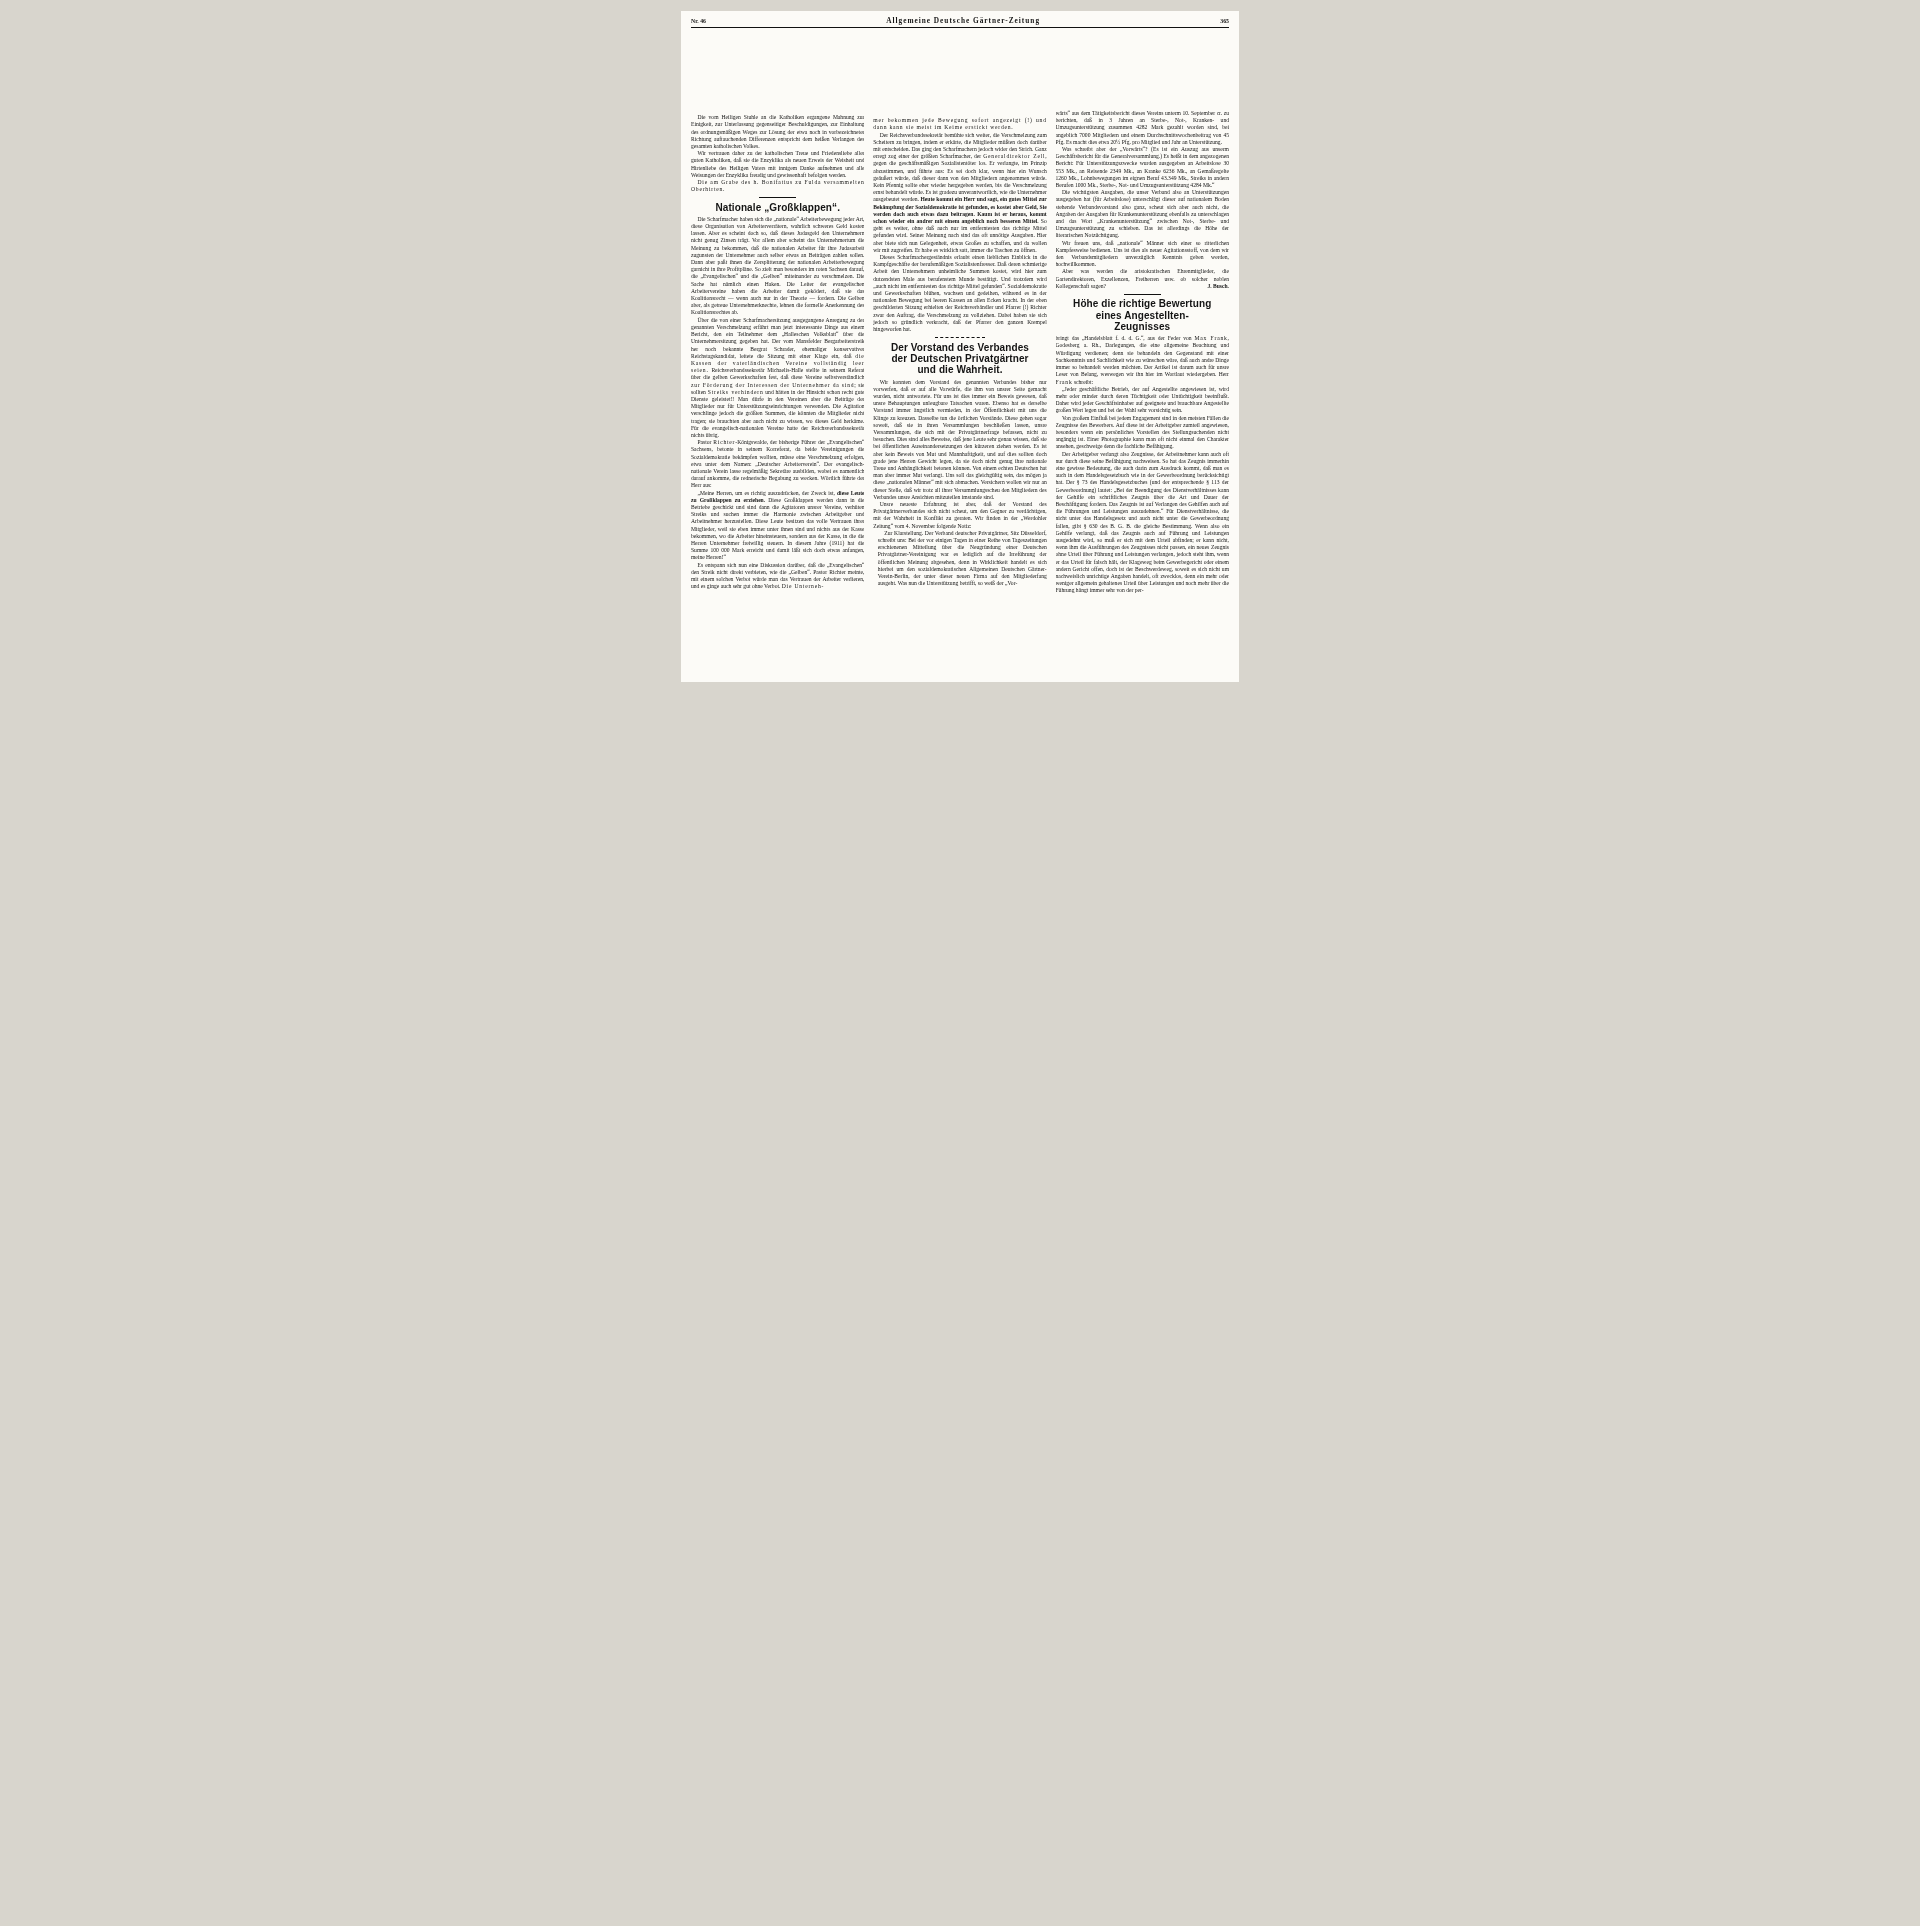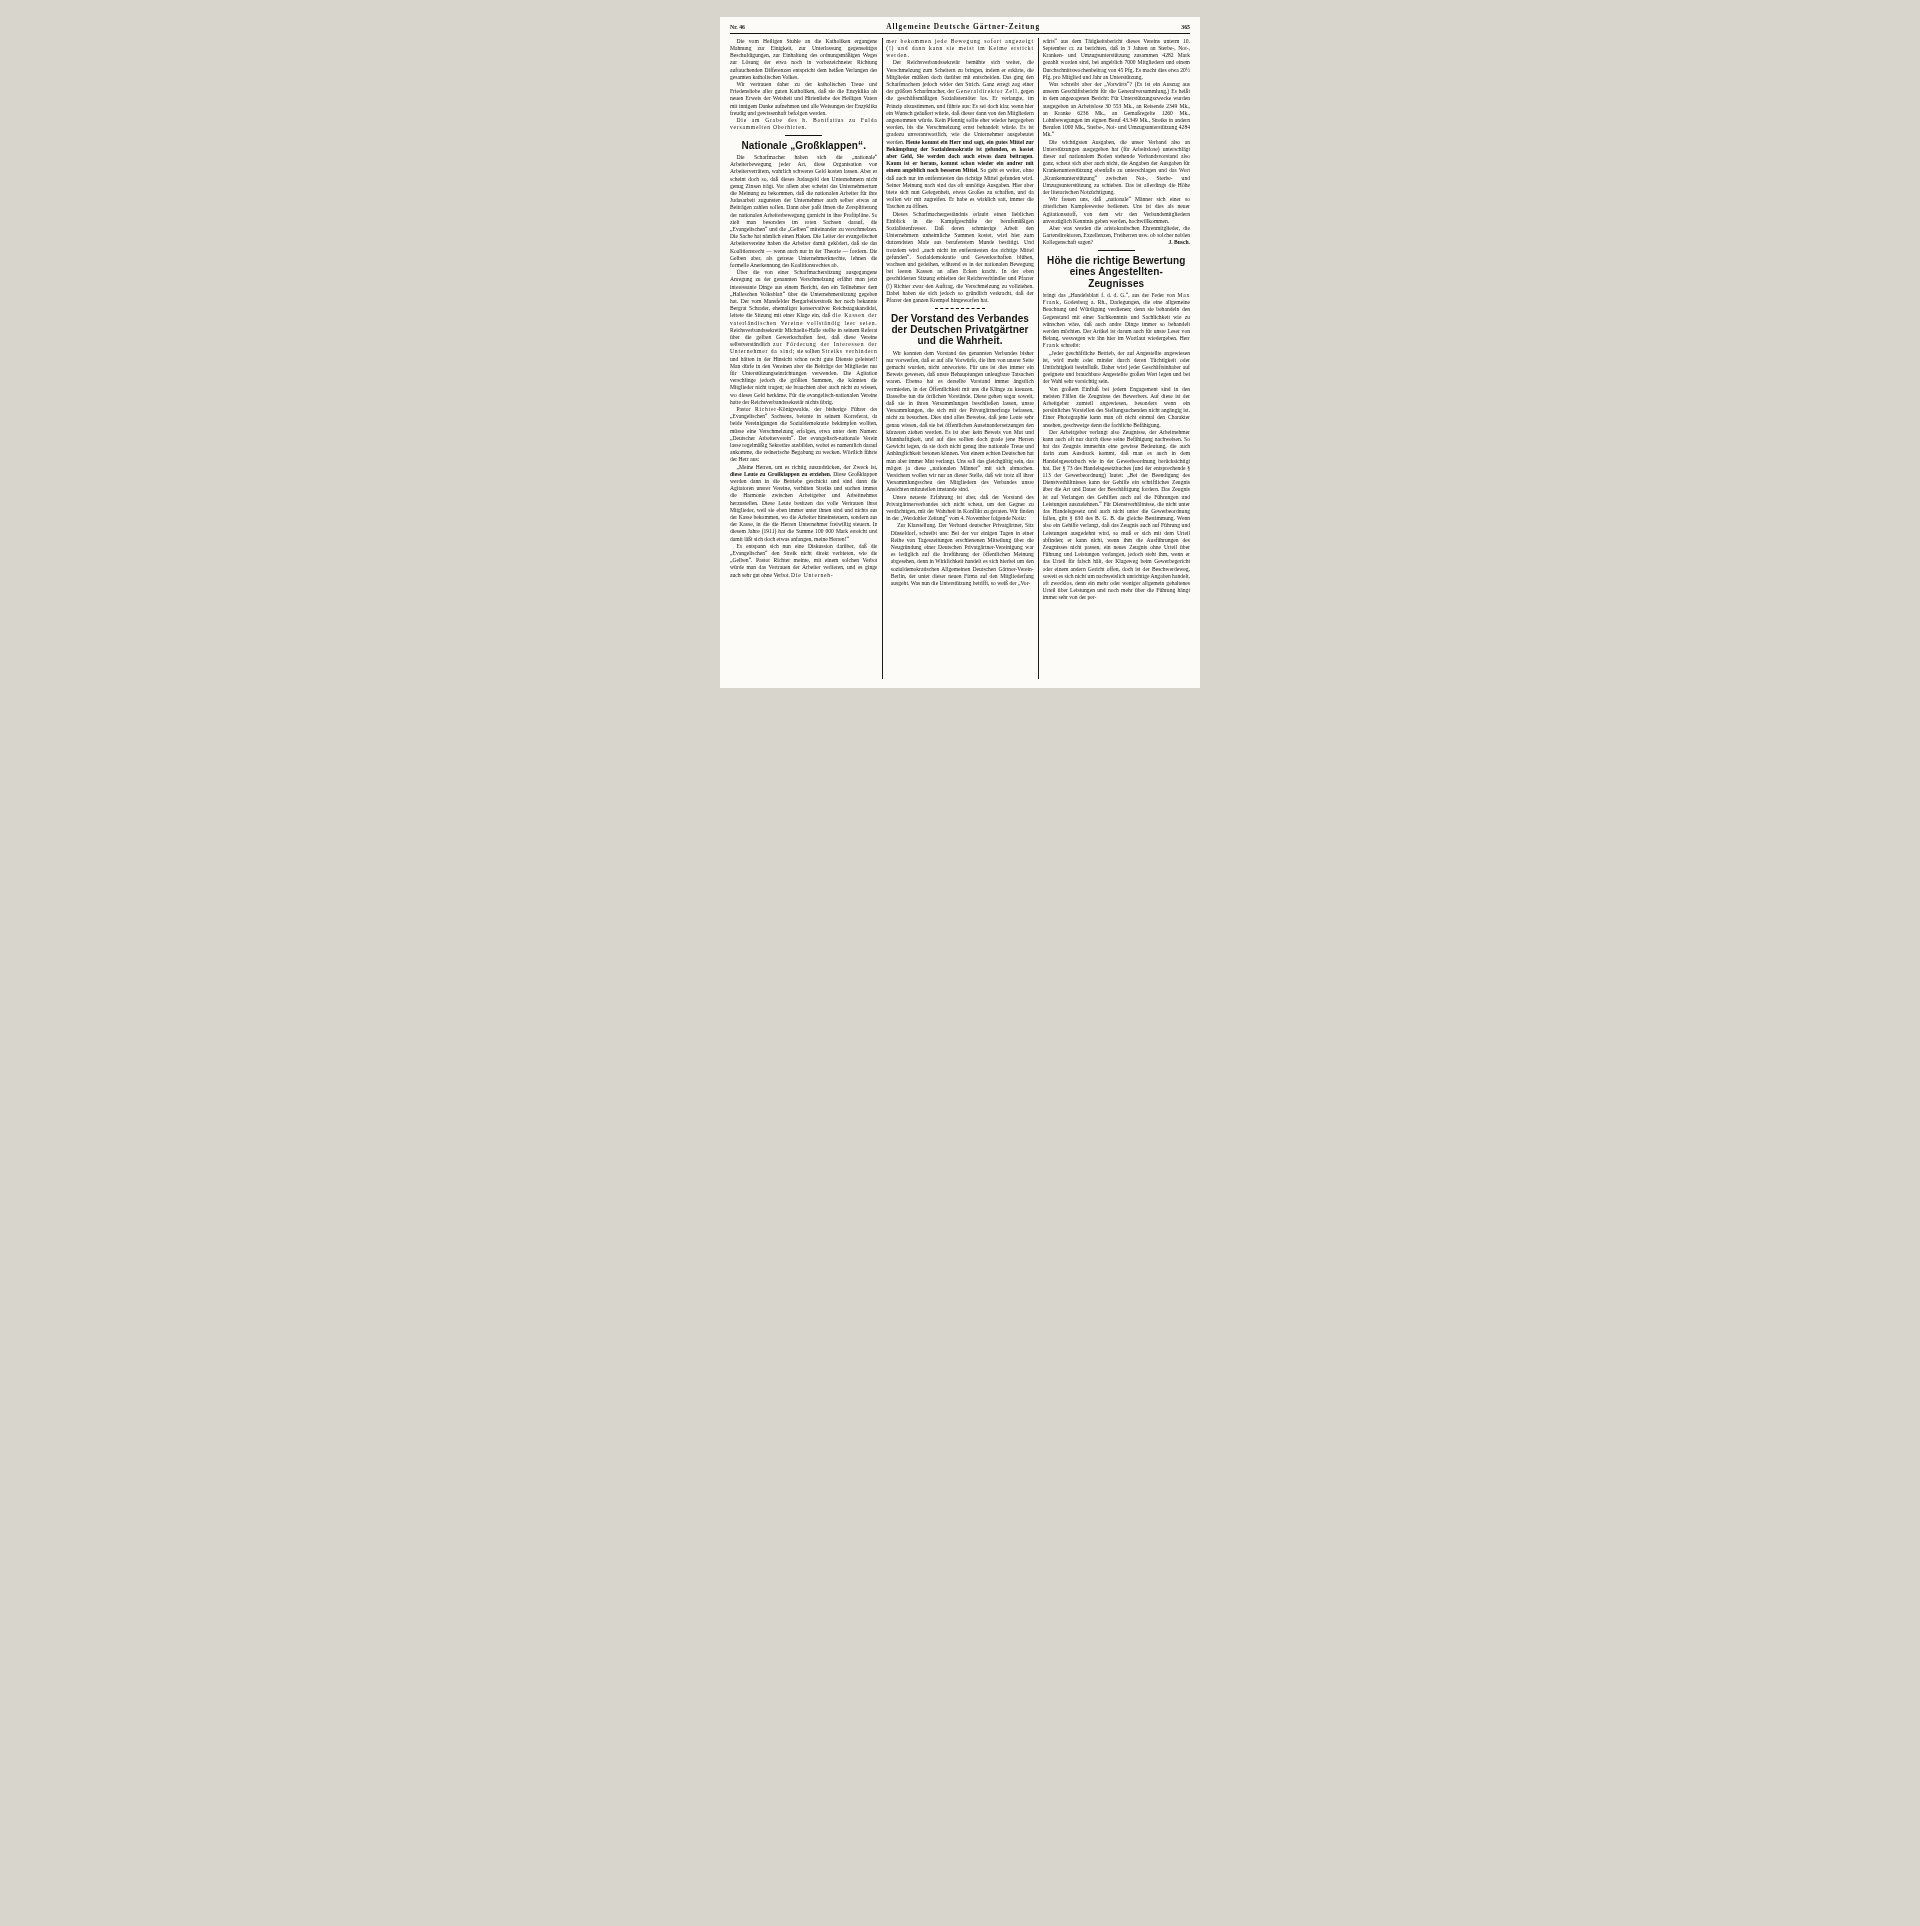--- a/index.html
+++ b/index.html
@@ -1,29 +1,29 @@
 <!DOCTYPE html>
 <html lang="de" style="font-size:6.2px"><head>
 <meta charset="utf-8">
 <title>Allgemeine Deutsche Gärtner-Zeitung – Nr. 46</title>
 <style>
   html,body{margin:0;padding:0;background:#d8d5cd;}
   .page{
-    width:480px;height:671px;margin:17px auto;box-sizing:border-box;
+    width:558px;height:671px;margin:11px auto;box-sizing:border-box;
     background:#fcfbf7;color:#141414;
     font-family:"Liberation Serif","DejaVu Serif",serif;
     padding:5.4px 10px 7px 10px;position:relative;overflow:hidden;
   }
   
   .masthead{display:flex;align-items:baseline;justify-content:space-between;}
   .issue-no,.page-no{font-weight:bold;font-size:5.8px;white-space:nowrap;}
   .paper-title{flex:1;text-align:center;font-weight:bold;font-size:7.3px;letter-spacing:1px;}
   .header-rule{border-top:1.2px solid #111;margin-top:1.9px;}
   
-  .columns{display:flex;margin-top:3.5px;height:641px;overflow:hidden;}
+  .columns{display:flex;margin-top:3.5px;height:641px;overflow:hidden;align-items:center;}
   .column{flex:1;overflow:hidden;font-size:5.6px;line-height:7.2px;text-align:justify;}
   .col-rule{width:0.4px;background:#1c1c1c;margin:0 4.2px;flex:0 0 0.4px;}
   
   .para{margin:0;text-align:justify;}
   .para.indent{text-indent:6.5px;}
   .para.inset{padding-left:4.6px;}
   .seg-n{}
   .seg-sp{letter-spacing:0.14em;}
   .seg-b{font-weight:bold;}
   .seg-sig{float:right;font-weight:bold;padding-left:3.9px;}

